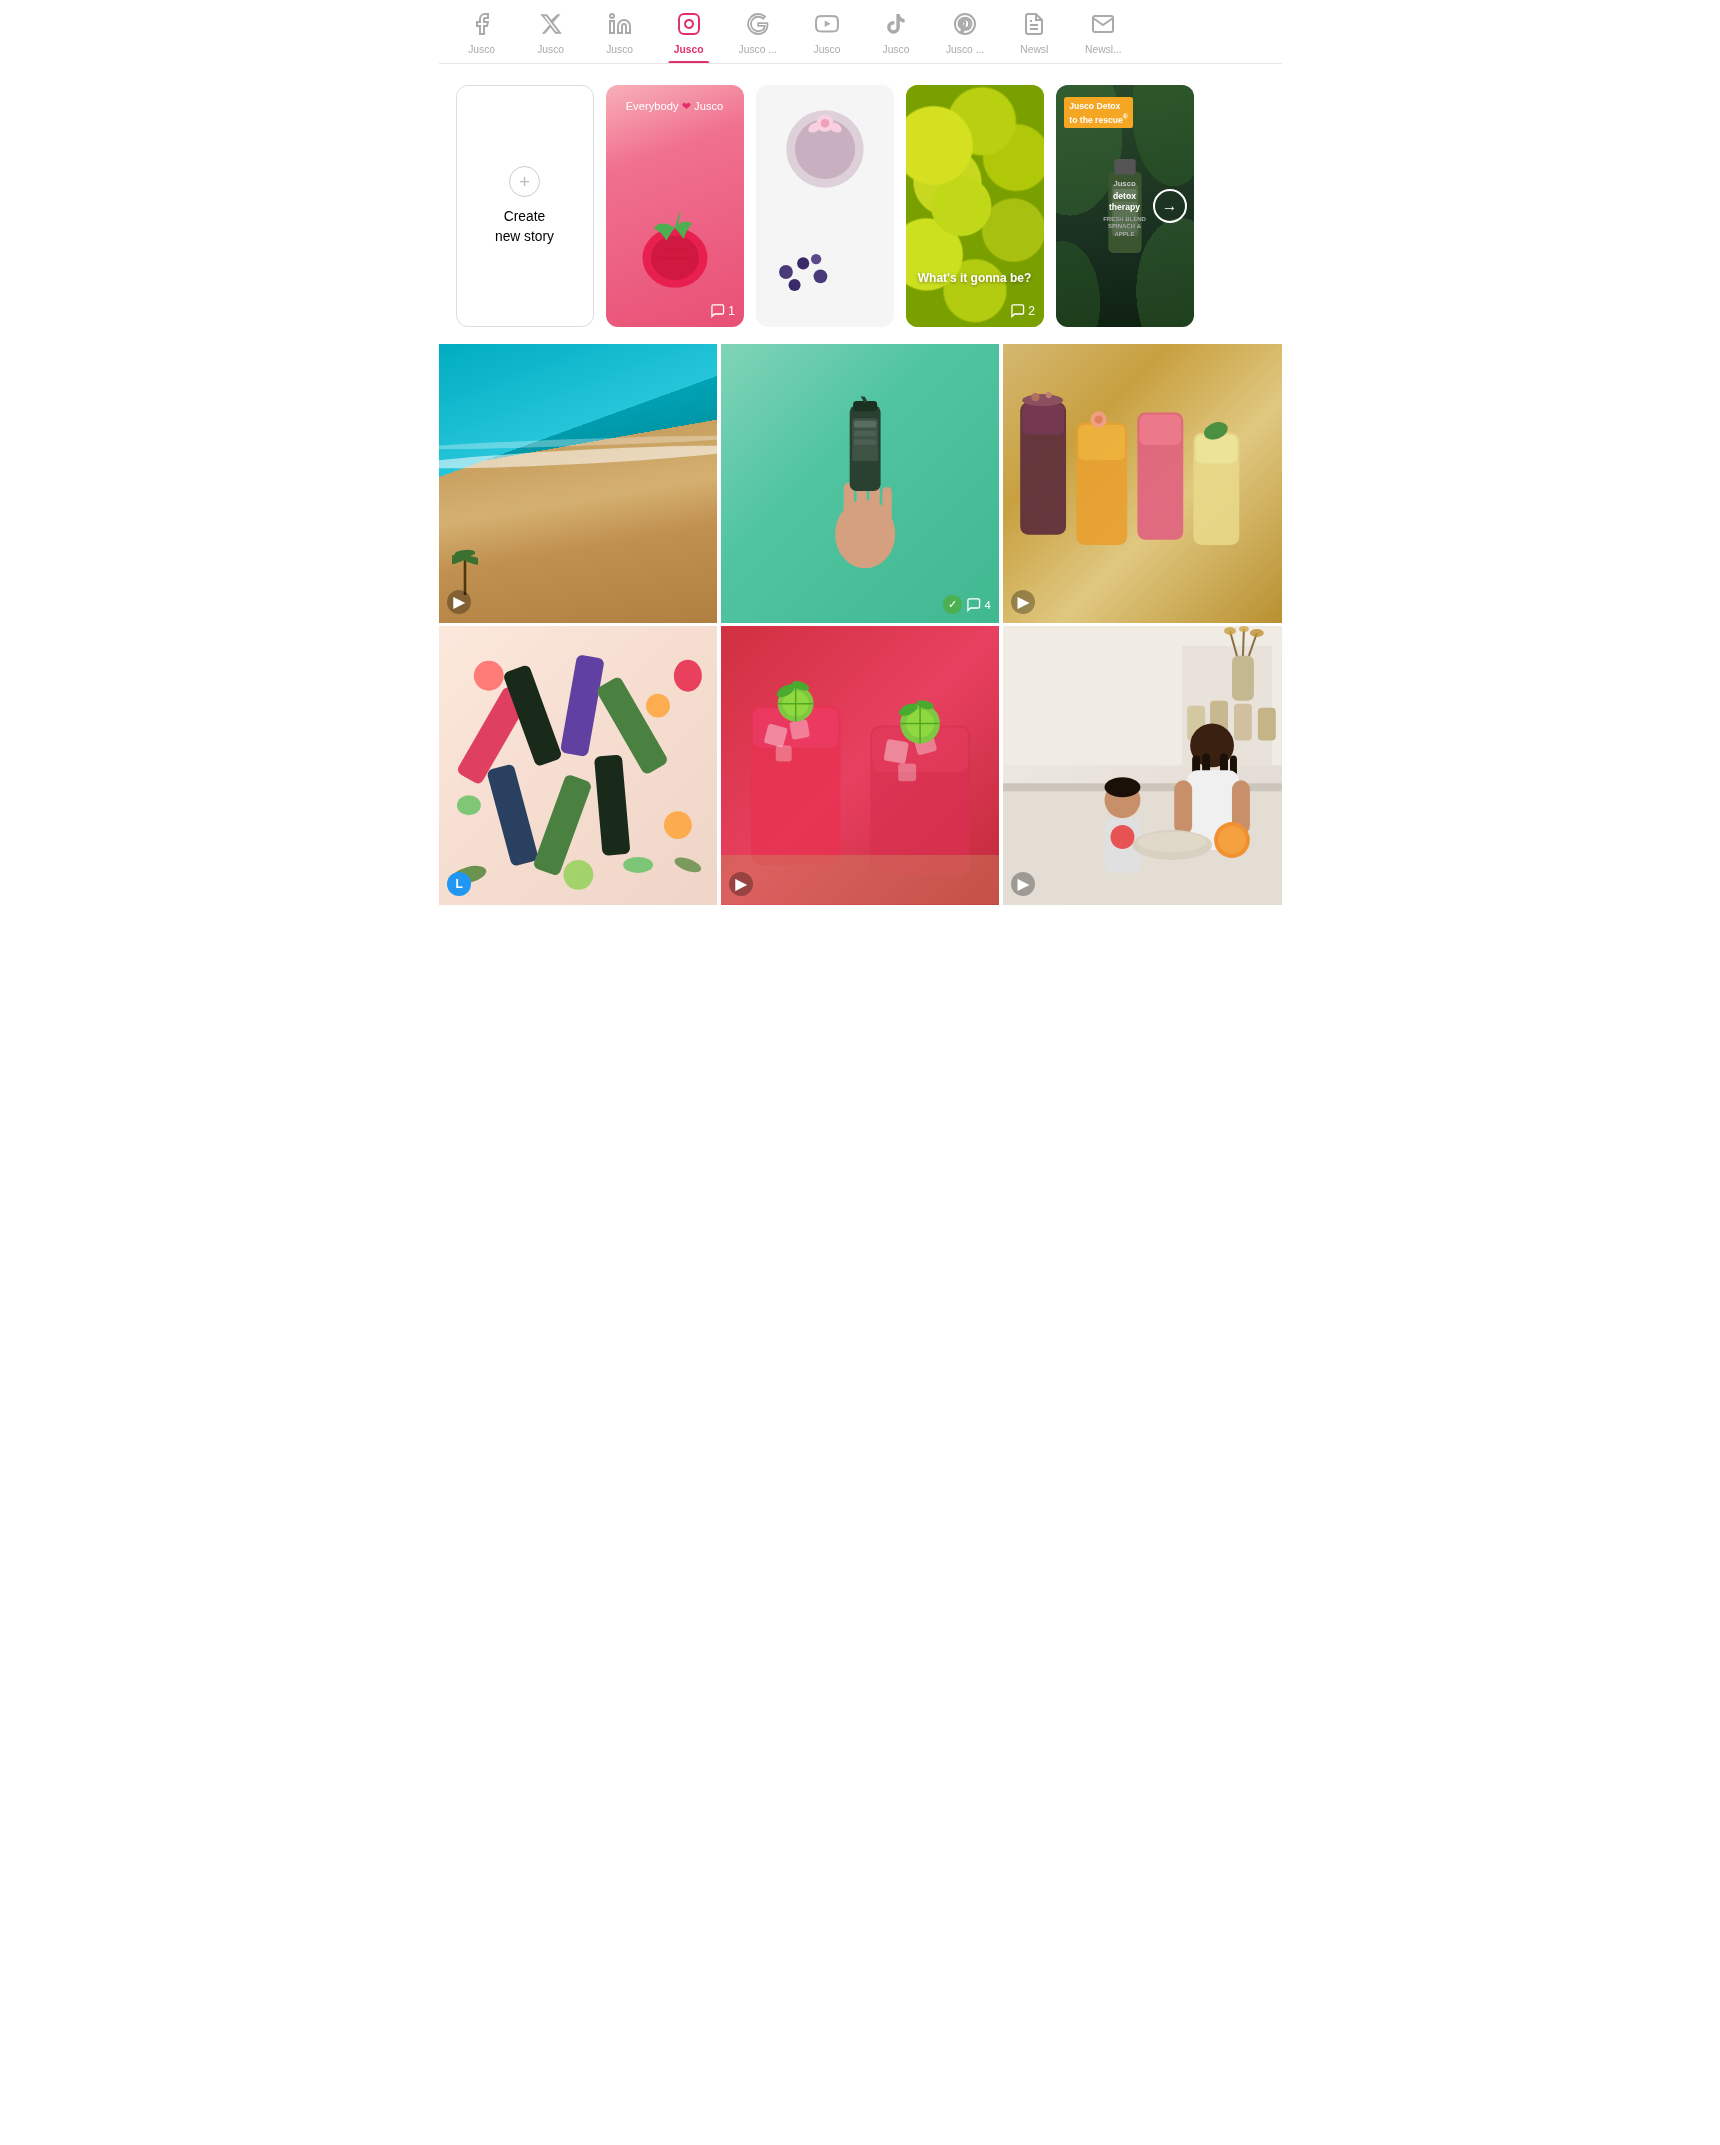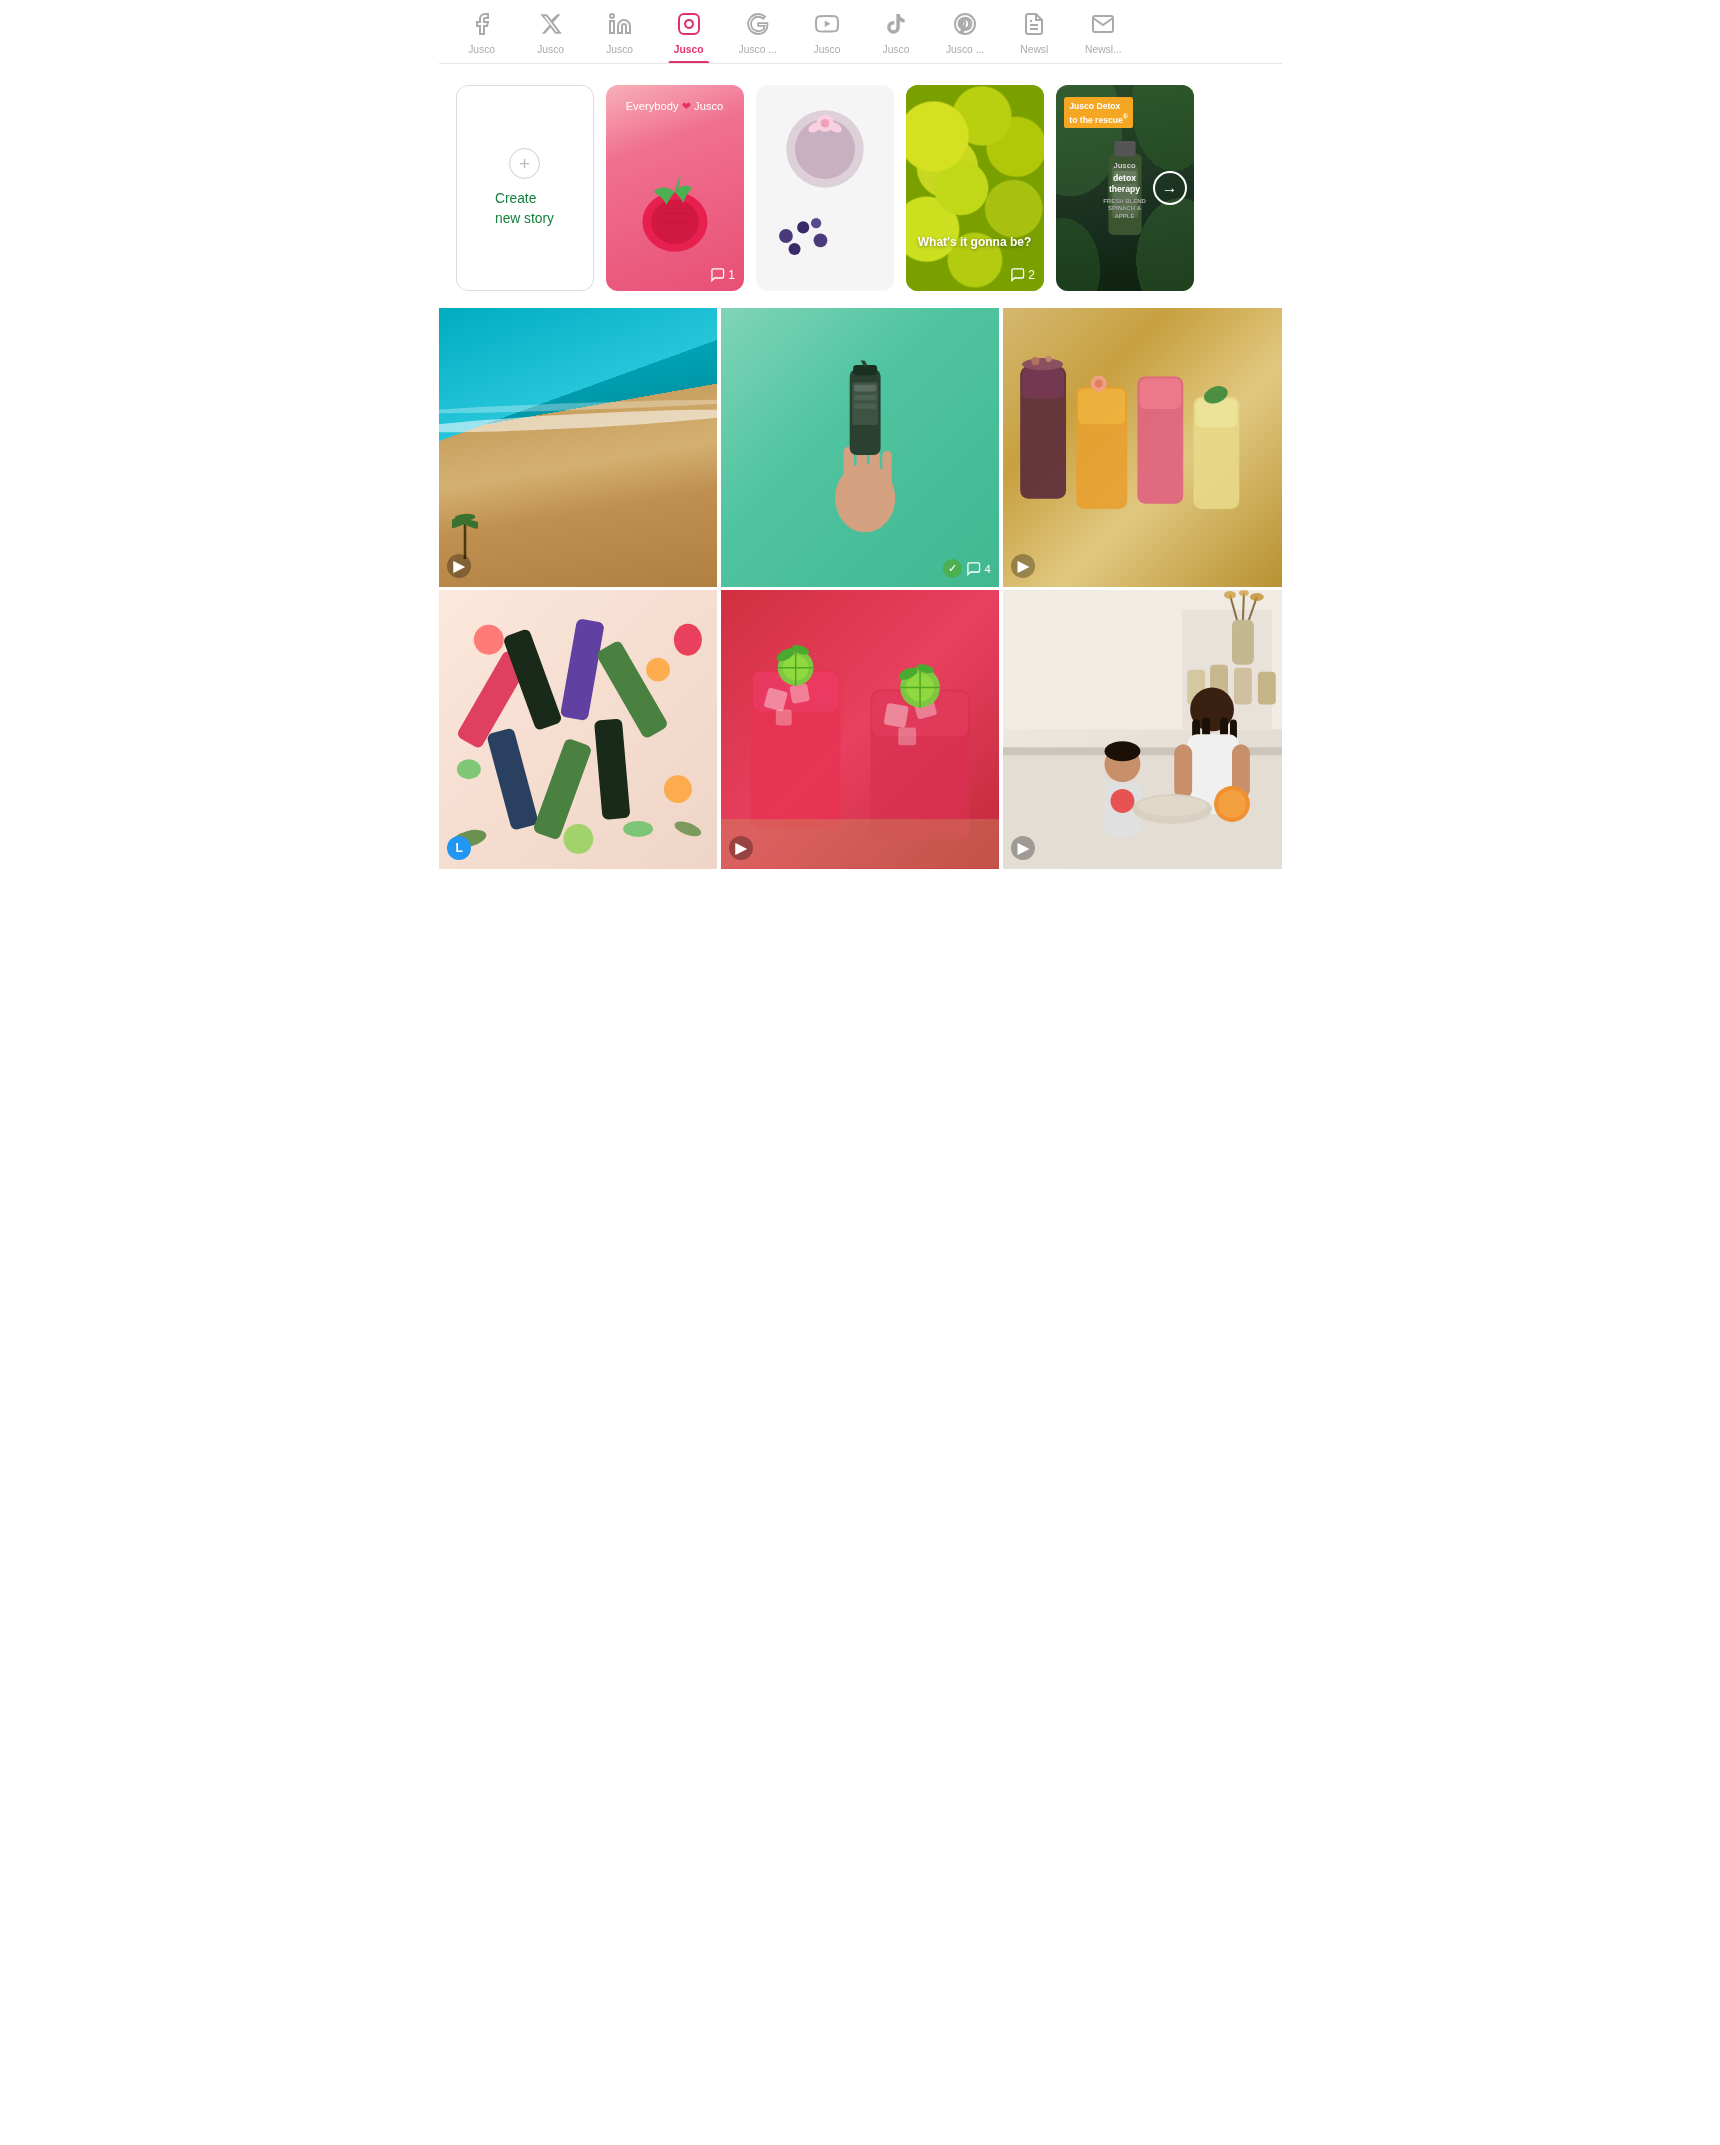--- a/index.html
+++ b/index.html
@@ -74,21 +74,21 @@
     .stories-row {
       display: flex;
       gap: 12px;
       overflow-x: auto;
     }
 
     
     .story-card {
       width: 138px;
       min-width: 138px;
-      height: 206px;
+      height: 242px;
       border-radius: 12px;
       overflow: hidden;
       position: relative;
       cursor: pointer;
       flex-shrink: 0;
     }
     .story-card-create {
       border: 1.3px solid #ddd;
       background: #fff;
       display: flex;
@@ -101,22 +101,22 @@
       width: 31px; height: 31px;
       border: 1.7px solid #ccc;
       border-radius: 50%;
       display: flex; align-items: center; justify-content: center;
       font-size: 19px;
       margin-bottom: 10.3px;
       color: #bbb;
     }
     .create-label {
       font-size: 13.8px;
-      color: #15803d;
-      text-align: left;
+      color: #000000;
+      text-align: center;
       line-height: 1.4;
     }
 
     .story-badge {
       position: absolute;
       bottom: 8.6px; right: 8.6px;
       display: flex; align-items: center; gap: 2.6px;
       color: #fff;
       font-size: 12px;
     }

